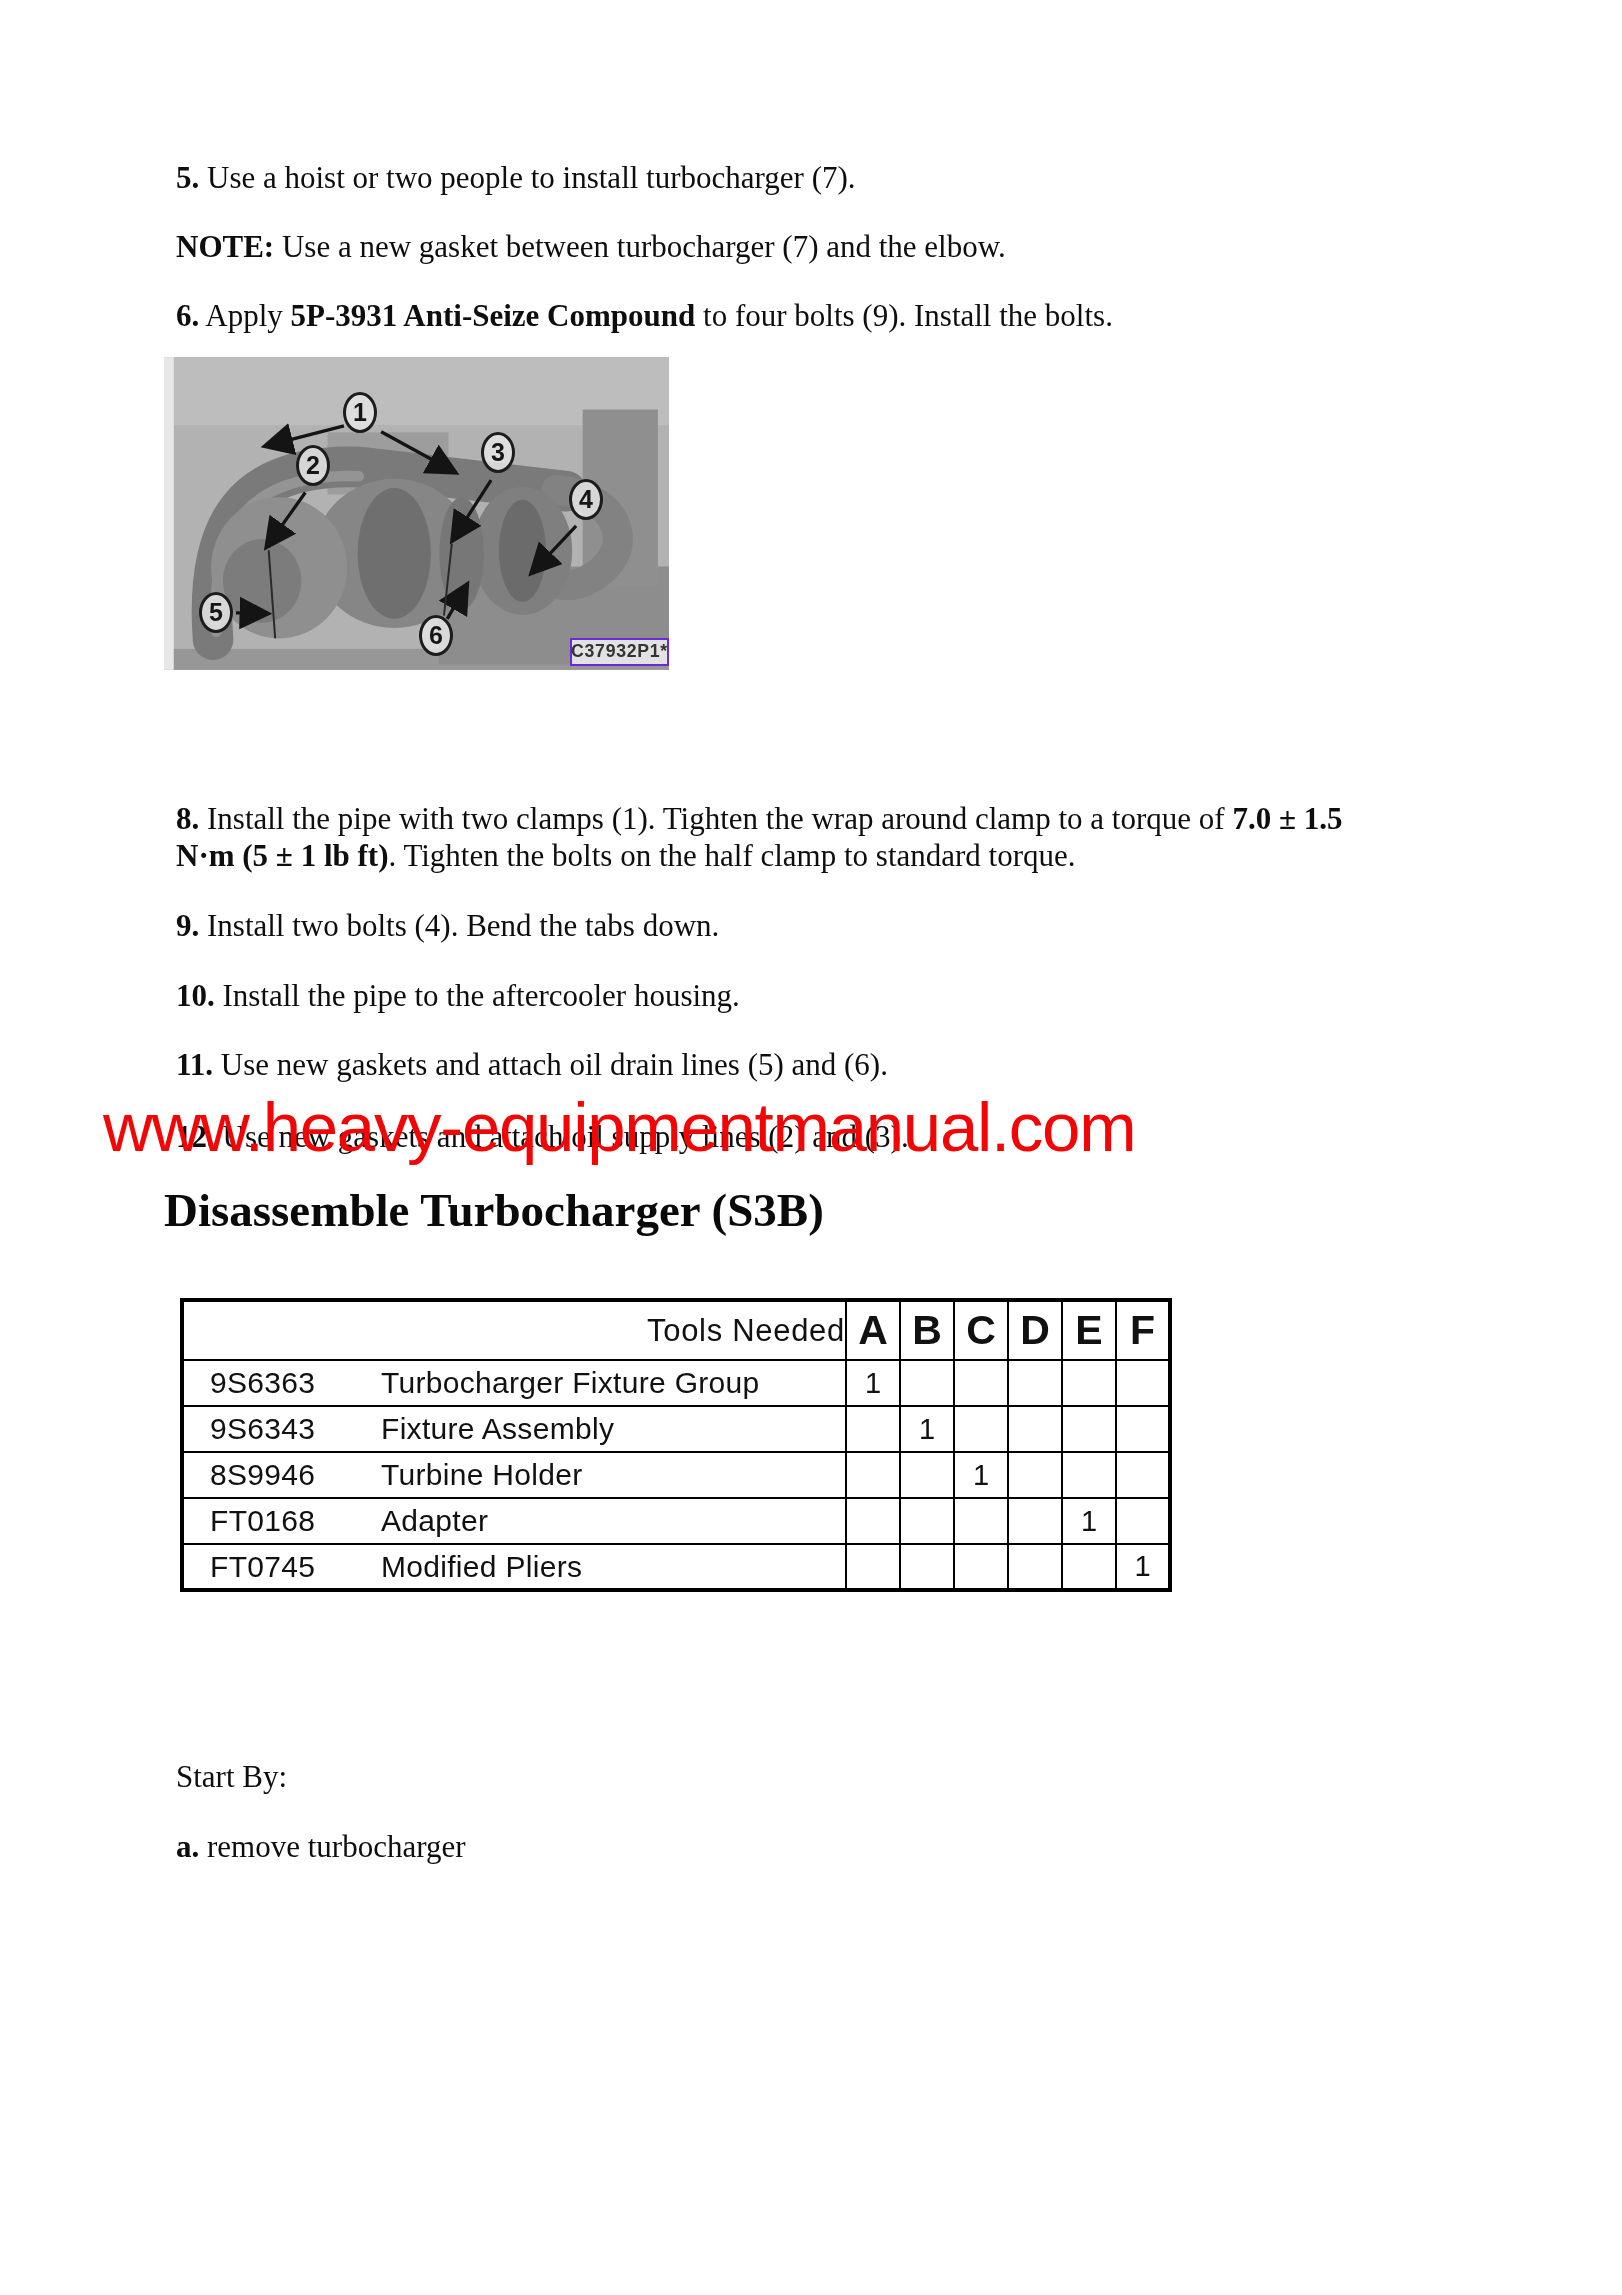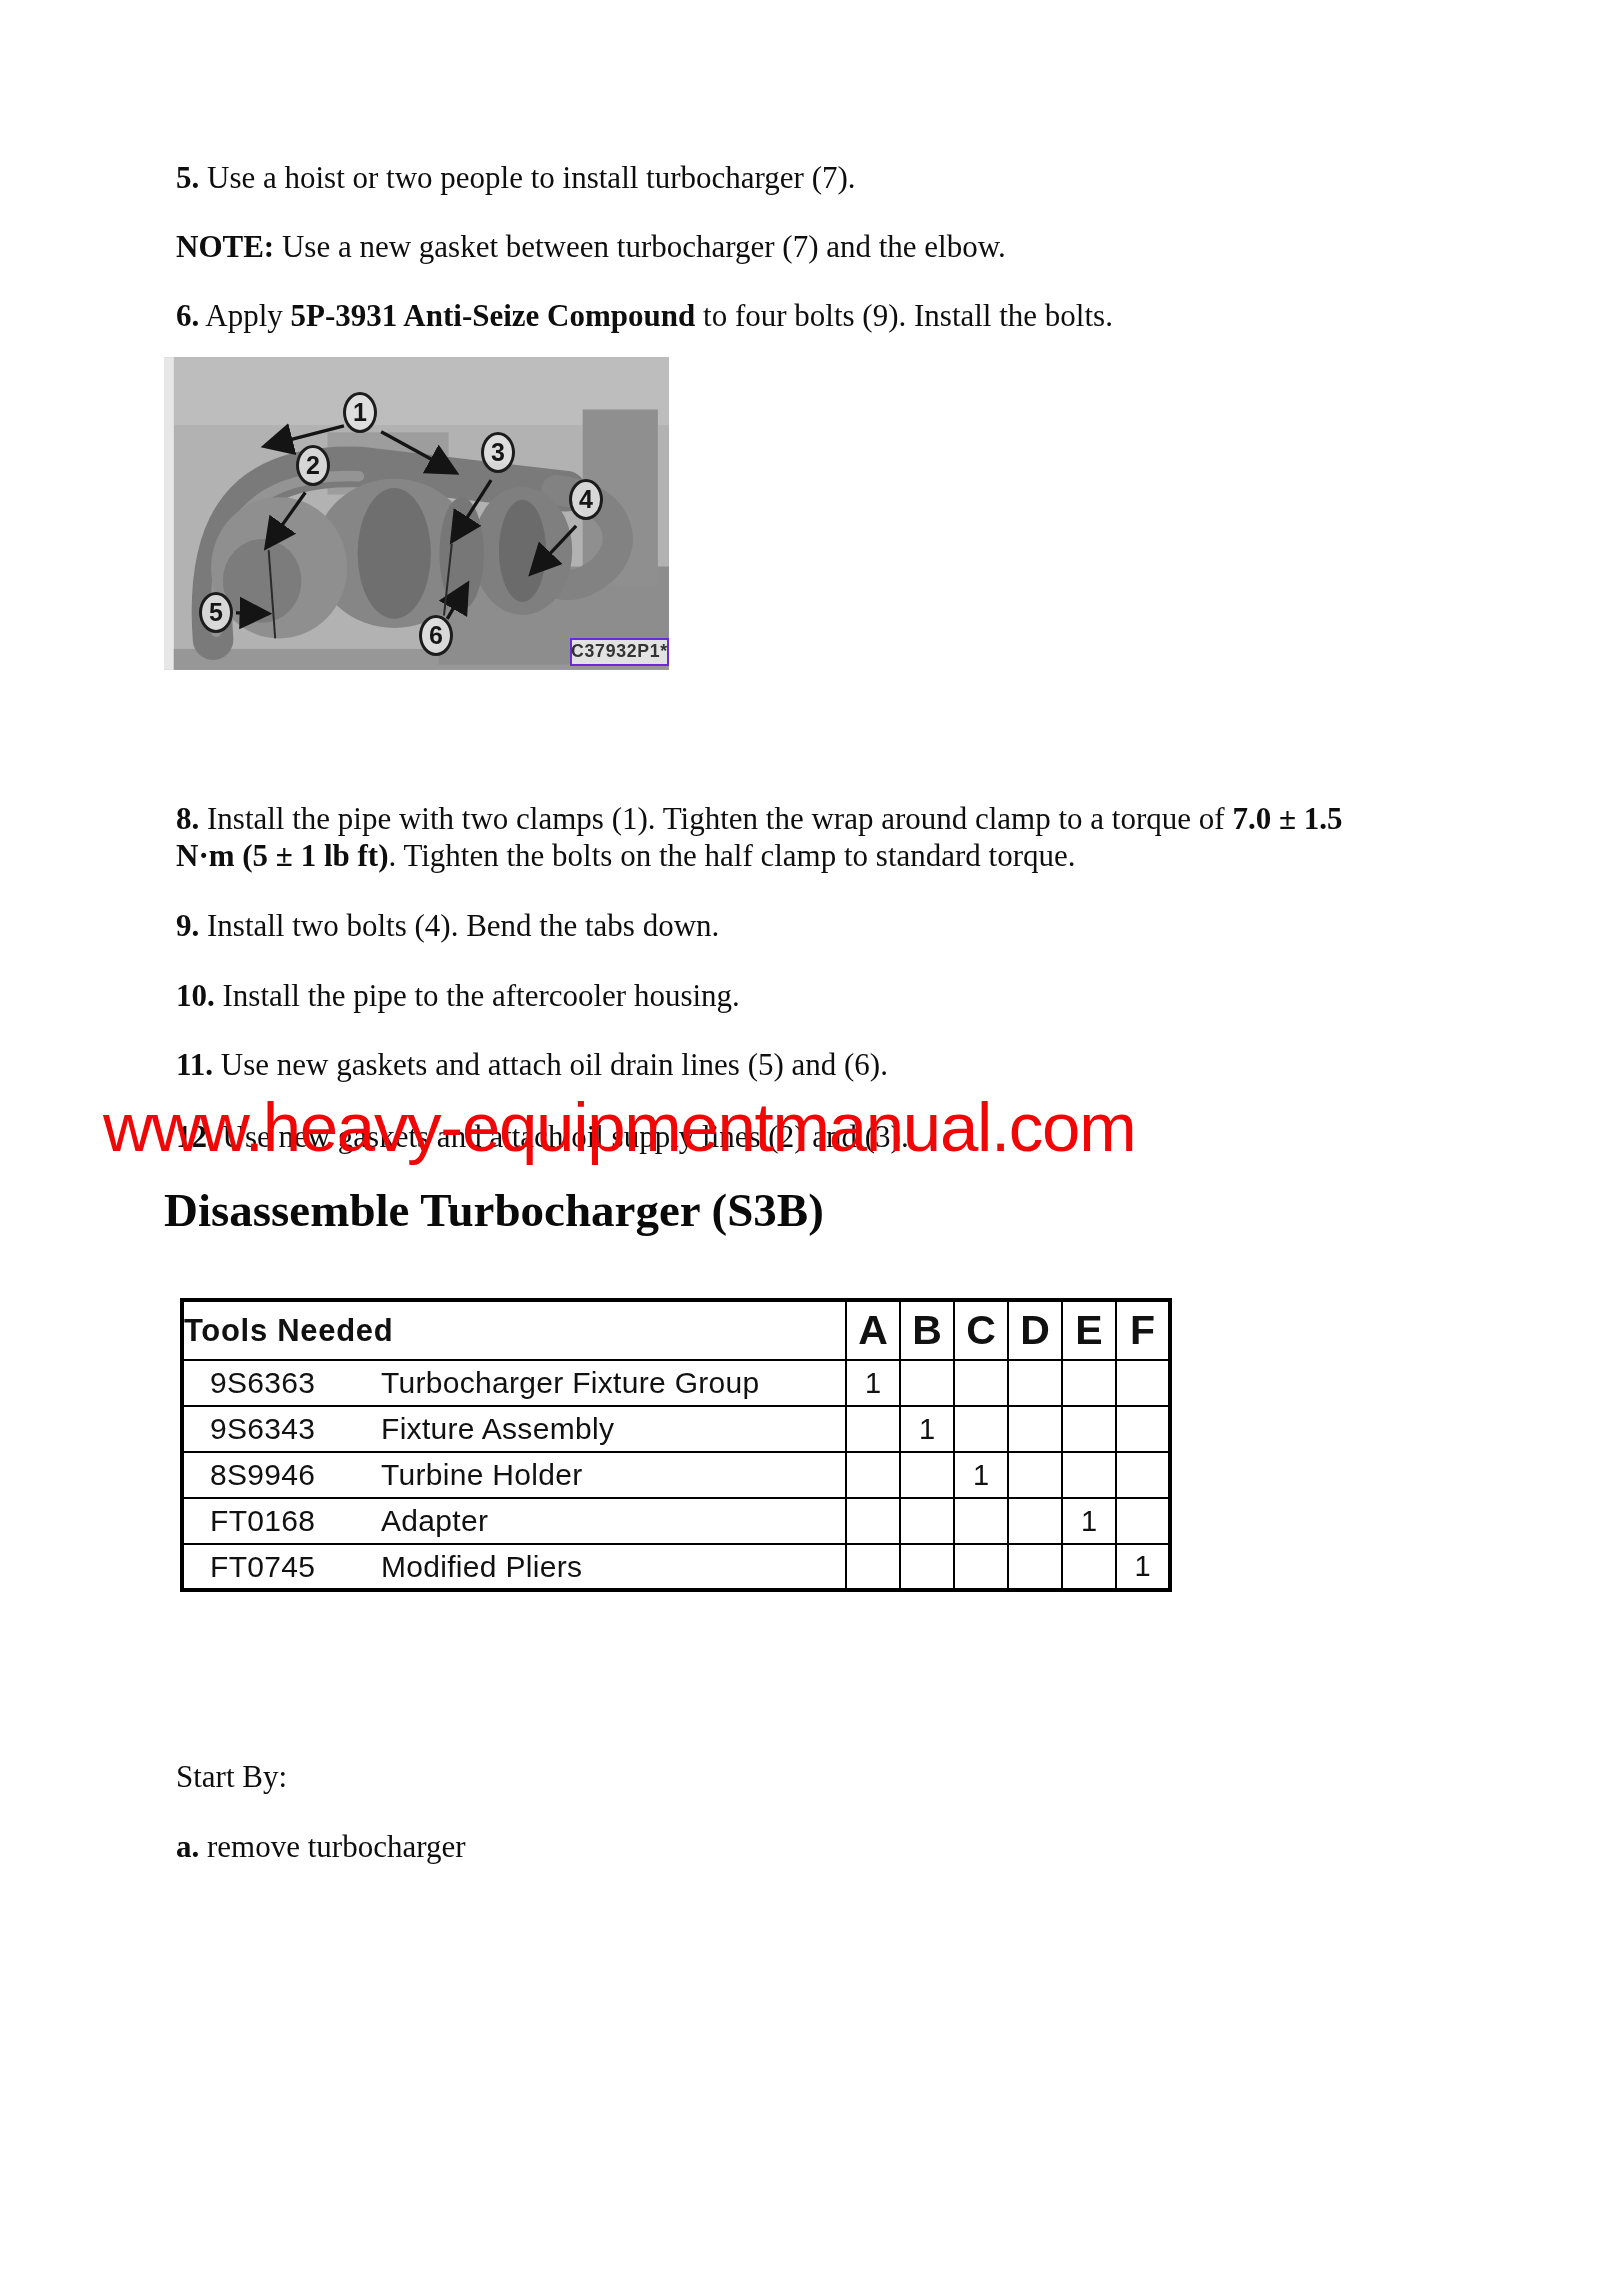--- a/index.html
+++ b/index.html
@@ -60,21 +60,21 @@
     position:absolute;left:180px;top:1298px;
     border-collapse:collapse;table-layout:fixed;
     font-family:"Liberation Sans","DejaVu Sans",sans-serif;color:#111;
     border:4.6px solid #000;
   }
   .tools-table td,.tools-table th{
     border:2.6px solid #000;padding:0;box-sizing:border-box;
     background:#fff;
   }
   .tools-table th.tools-head{
-    height:60px;font-size:31px;font-weight:bold;text-align:left;
+    height:60px;font-size:31px;font-weight:normal;text-align:right;
     letter-spacing:0.7px;
   }
   .tools-table th.col-letter{
     height:60px;font-size:41px;font-weight:bold;text-align:center;
   }
   .tools-table td{height:46px;}
   .cell-tool{font-size:30px;letter-spacing:0.3px;white-space:nowrap;}
   .cell-tool .part{display:inline-block;padding-left:26px;width:171px;}
   .cell-tool .tname{display:inline-block;}
   .cell-mark{font-size:29px;text-align:center;}

